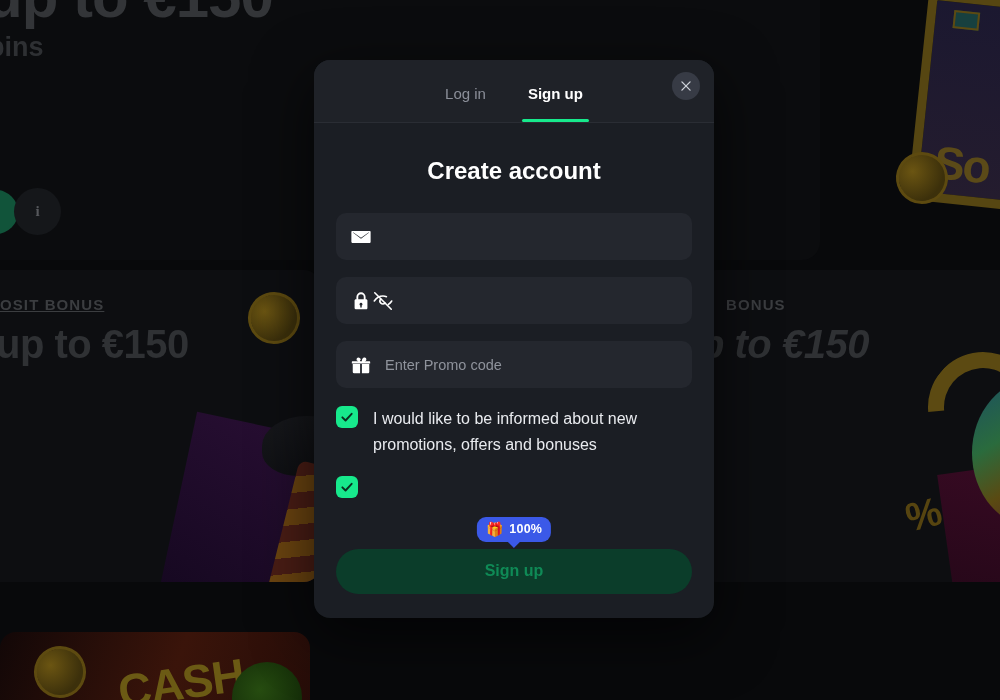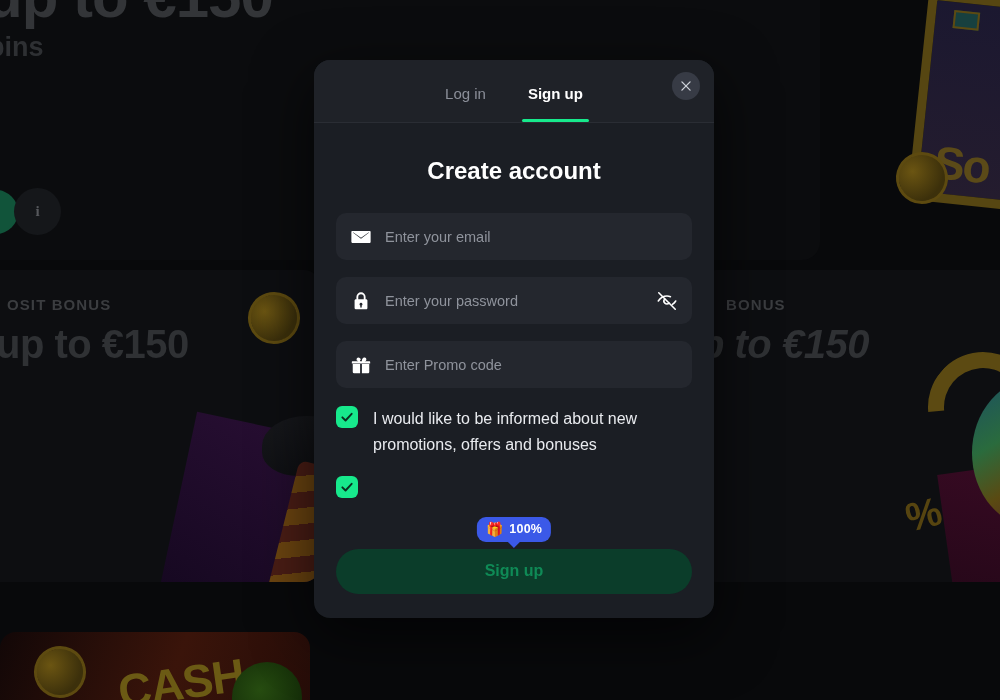--- a/index.html
+++ b/index.html
@@ -249,21 +249,21 @@
         <div class="slot-gem"></div>
         <div class="slot-word">So</div>
       </div>
     </div>
     <div class="art coin small" style="left:896px; top:152px;"></div>
 
     <div class="green-pill" style="left:-38px; top:190px; width:56px; height:44px;"></div>
     <div class="round-btn" style="left:14px; top:188px; width:47px; height:47px;">i</div>
 
     <div class="promo-card promo-left">
-      <div class="promo-kicker" style="left:157px;">OSIT BONUS</div>
+      <div class="promo-kicker" style="left:150px;text-decoration:underline;">OSIT BONUS</div>
       <div class="promo-amount" style="left:146px;">up to €150</div>
       <div class="art coin small" style="left:398px; top:22px;"></div>
       <div class="art purple-wedge" style="left:320px; top:160px;"></div>
       <div class="art wizard-hat" style="left:412px; top:146px;"></div>
       <div class="art scarf" style="left:428px; top:196px;"></div>
     </div>
 
     <div class="promo-card promo-right">
       <div class="promo-kicker" style="left:26px;">BONUS</div>
       <div class="promo-amount" style="left:0;font-style:italic;">p to €150</div>
@@ -299,31 +299,29 @@
 
       <div id="form-title">Create account</div>
 
       
       <div class="field">
         <span class="lead-icon">
           <svg viewBox="0 0 24 24" fill="currentColor">
             <path d="M2.5 5.5h19c.55 0 1 .45 1 1v11c0 .55-.45 1-1 1h-19c-.55 0-1-.45-1-1v-11c0-.55.45-1 1-1zm9.5 7.2L3.4 6.9v.4L12 13.9l8.6-6.6v-.4L12 12.7z"></path>
           </svg>
         </span>
-        <input type="email" placeholder="Enter your email" style="">
       </div>
 
       
       <div class="field">
         <span class="lead-icon">
           <svg viewBox="0 0 24 24" fill="currentColor">
             <path d="M7 10V7.5a5 5 0 0110 0V10h.5c.83 0 1.5.67 1.5 1.5v8c0 .83-.67 1.5-1.5 1.5h-11A1.5 1.5 0 015 19.5v-8c0-.83.67-1.5 1.5-1.5H7zm2 0h6V7.5a3 3 0 10-6 0V10zm3 4a1.6 1.6 0 00-.8 3v1.6a.8.8 0 001.6 0V17A1.6 1.6 0 0012 14z"></path>
           </svg>
         </span>
-        <input type="password" placeholder="Enter your password" style="">
         <span class="trail-icon">
           <svg viewBox="0 0 24 24" fill="none" stroke="currentColor" stroke-width="1.7" stroke-linecap="round">
             <path d="M2.5 12S6 6.5 12 6.5c1.4 0 2.7.3 3.8.8M21.5 12s-1.3 2.1-3.6 3.8"></path>
             <path d="M9.6 9.8a3.2 3.2 0 004.6 4.5"></path>
             <line x1="3" y1="3" x2="21" y2="21"></line>
           </svg>
         </span>
       </div>
 
       

